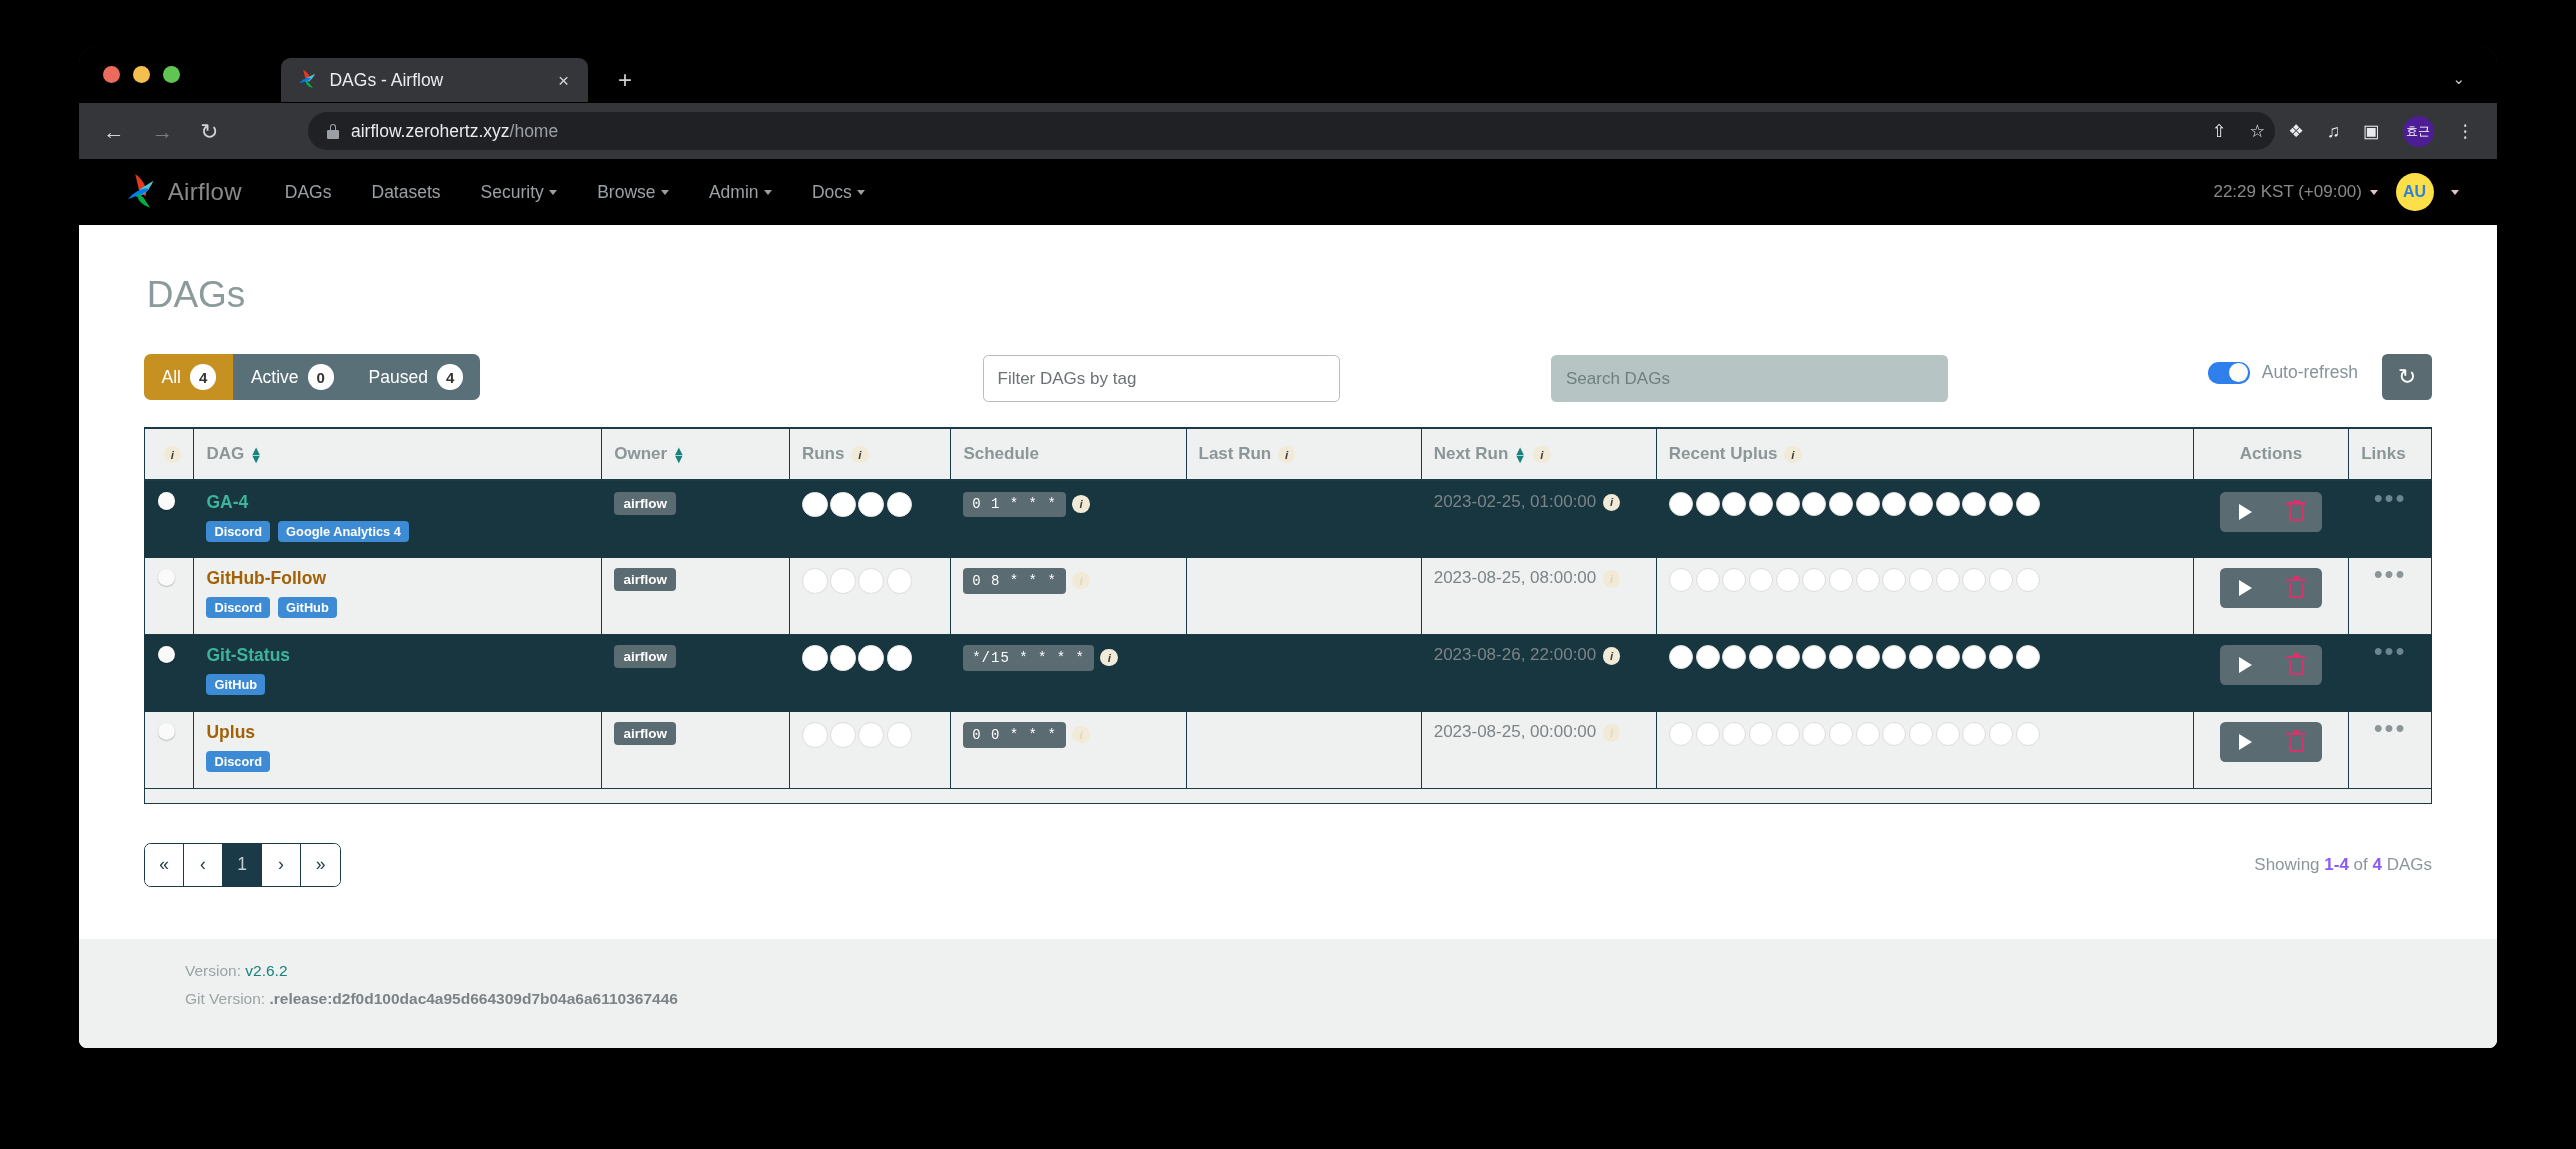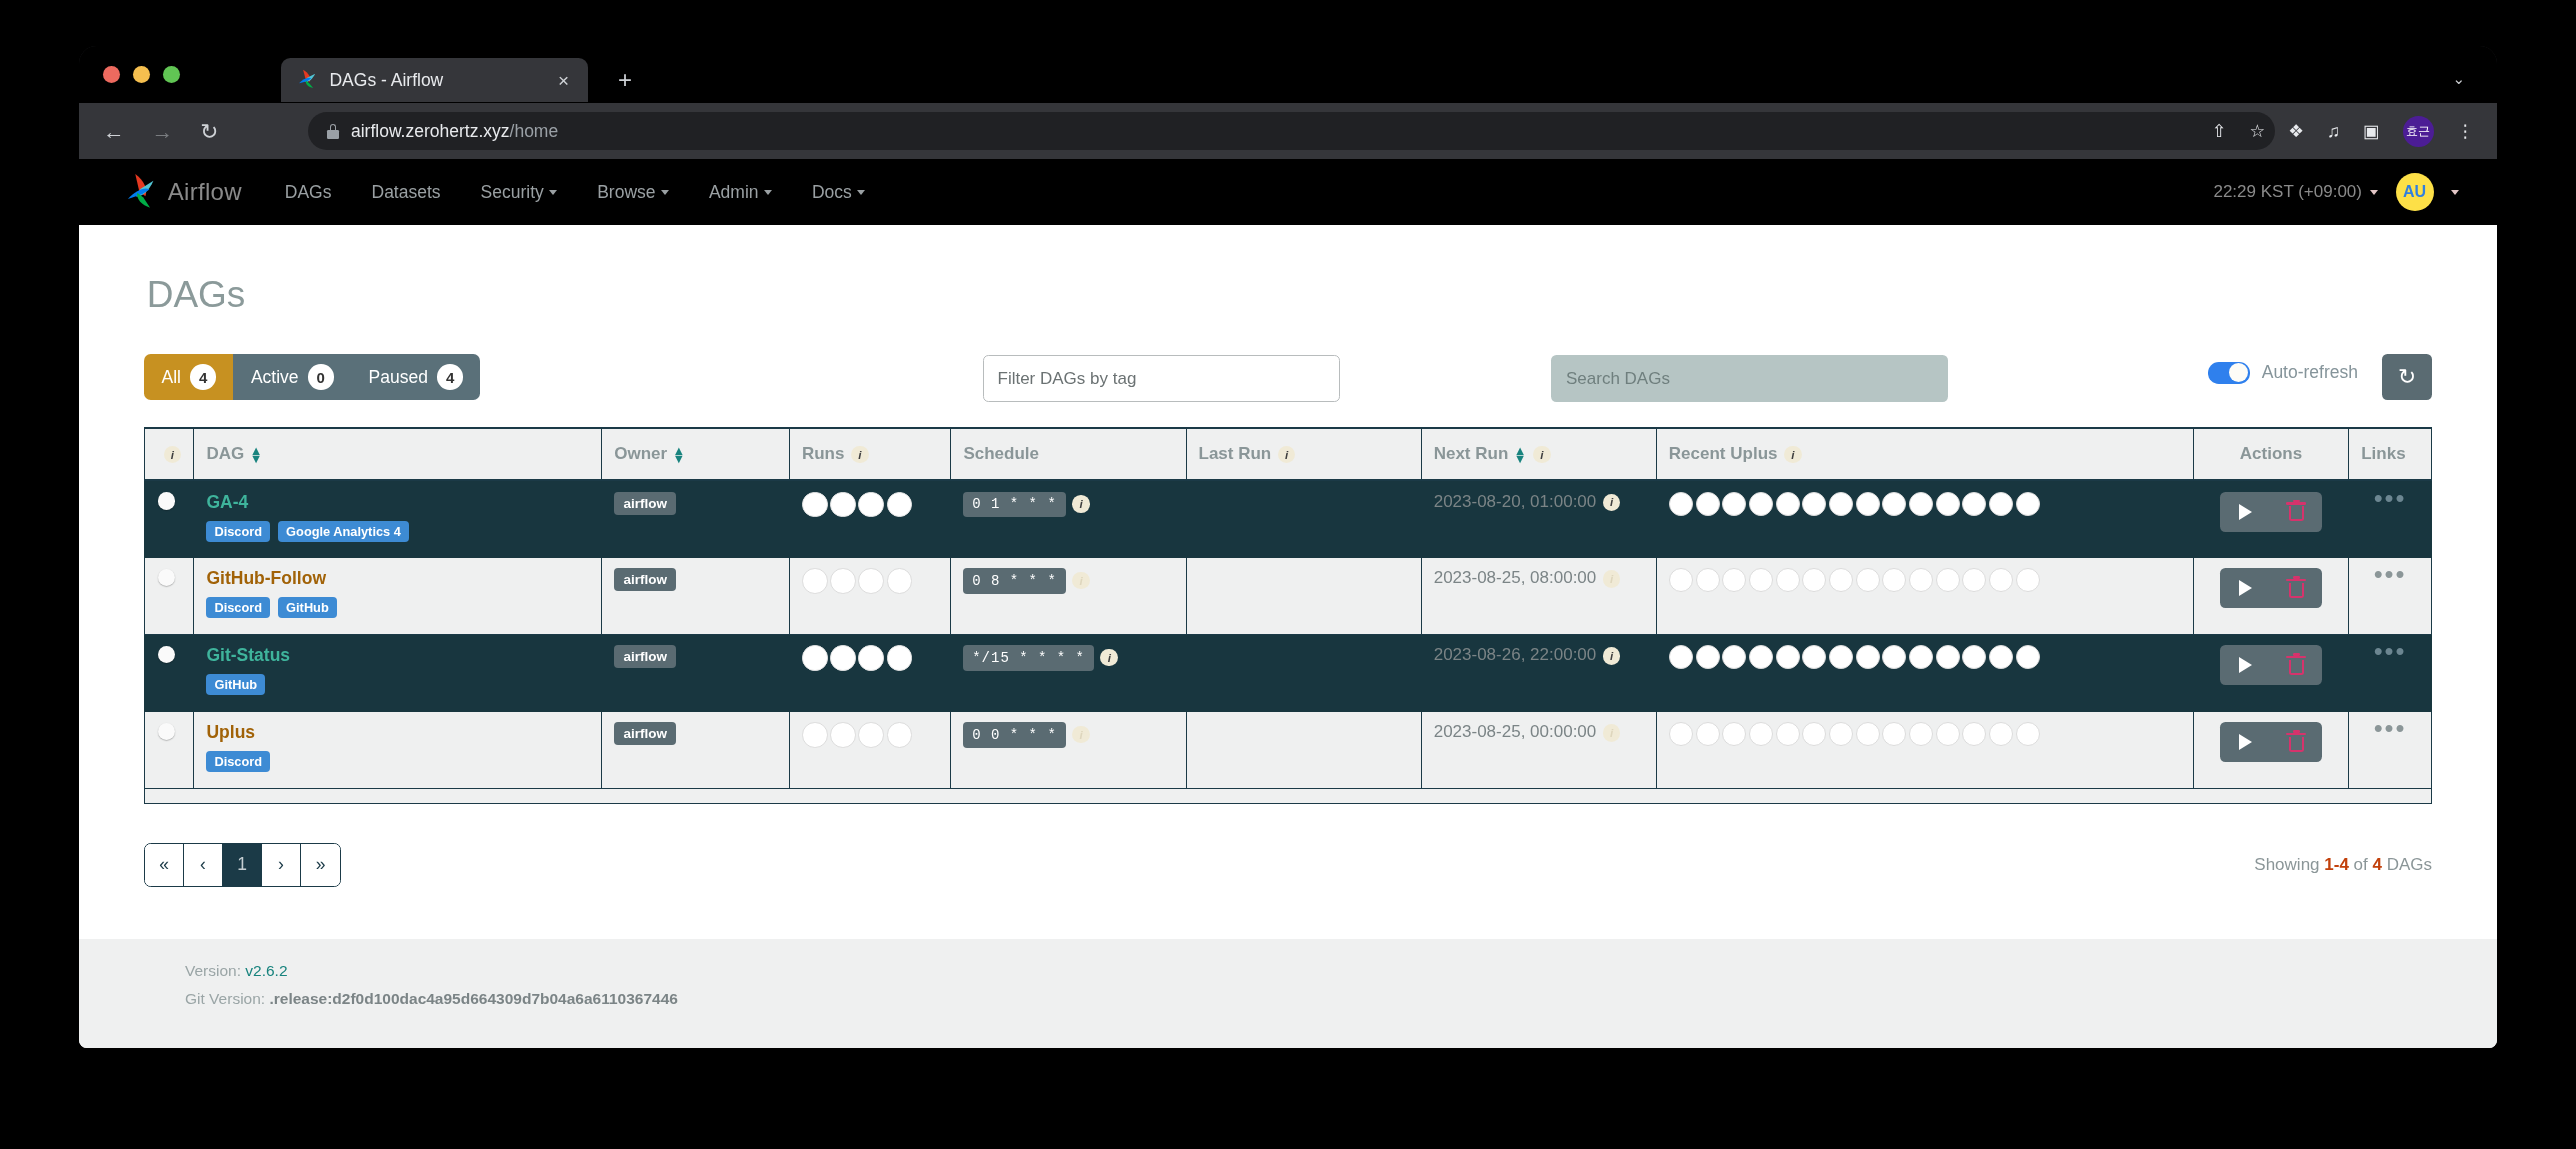--- a/index.html
+++ b/index.html
@@ -177,21 +177,21 @@
 
   .pager-row { display: flex; align-items: center; justify-content: space-between; margin-top: 39px; }
   .pager { display: inline-flex; border: 1px solid #1b3a47; border-radius: 6.7px; overflow: hidden; }
   .pager-btn {
     min-width: 39px; height: 42px; display: flex; align-items: center; justify-content: center;
     background: #fff; color: #1b3a47; font-size: 17.5px; border-right: 1px solid #1b3a47;
   }
   .pager-btn:last-child { border-right: none; }
   .pager-btn.active { background: #1b3a47; color: #c5ced2; }
   .showing { color: #8b9698; font-size: 17px; }
-  .showing b { color: #c2410c; }
+  .showing b { color: #8b5cf6; }
 
   .footer { position: absolute; left: 0; bottom: 0; width: 2418px; background: #eff0f0; padding: 23px 0 31px 106px; }
   .footer div { font-size: 15.5px; color: #9aa5a6; margin-bottom: 9.4px; }
   .footer b { color: #7b8486; }
   .ver-link { color: #17837d; }
 </style>
 </head>
 <body>
 
 <div class="desktop">
@@ -368,21 +368,21 @@
                 <td>
                   <div class="runs-circles">
                     <span class="circle"></span>
                     <span class="circle"></span>
                     <span class="circle"></span>
                     <span class="circle"></span>
                   </div>
                 </td>
                 <td><span class="sched-badge">0 1 * * *</span><span class="info-dot">i</span></td>
                 <td><span></span></td>
-                <td><span>2023-08-20, 01:00:00</span><span class="info-dot">i</span></td>
+                <td><span>2023-02-25, 01:00:00</span><span class="info-dot">i</span></td>
                 <td>
                   <div class="tasks-circles">
                     <span class="tc"></span>
                     <span class="tc"></span>
                     <span class="tc"></span>
                     <span class="tc"></span>
                     <span class="tc"></span>
                     <span class="tc"></span>
                     <span class="tc"></span>
                     <span class="tc"></span>

